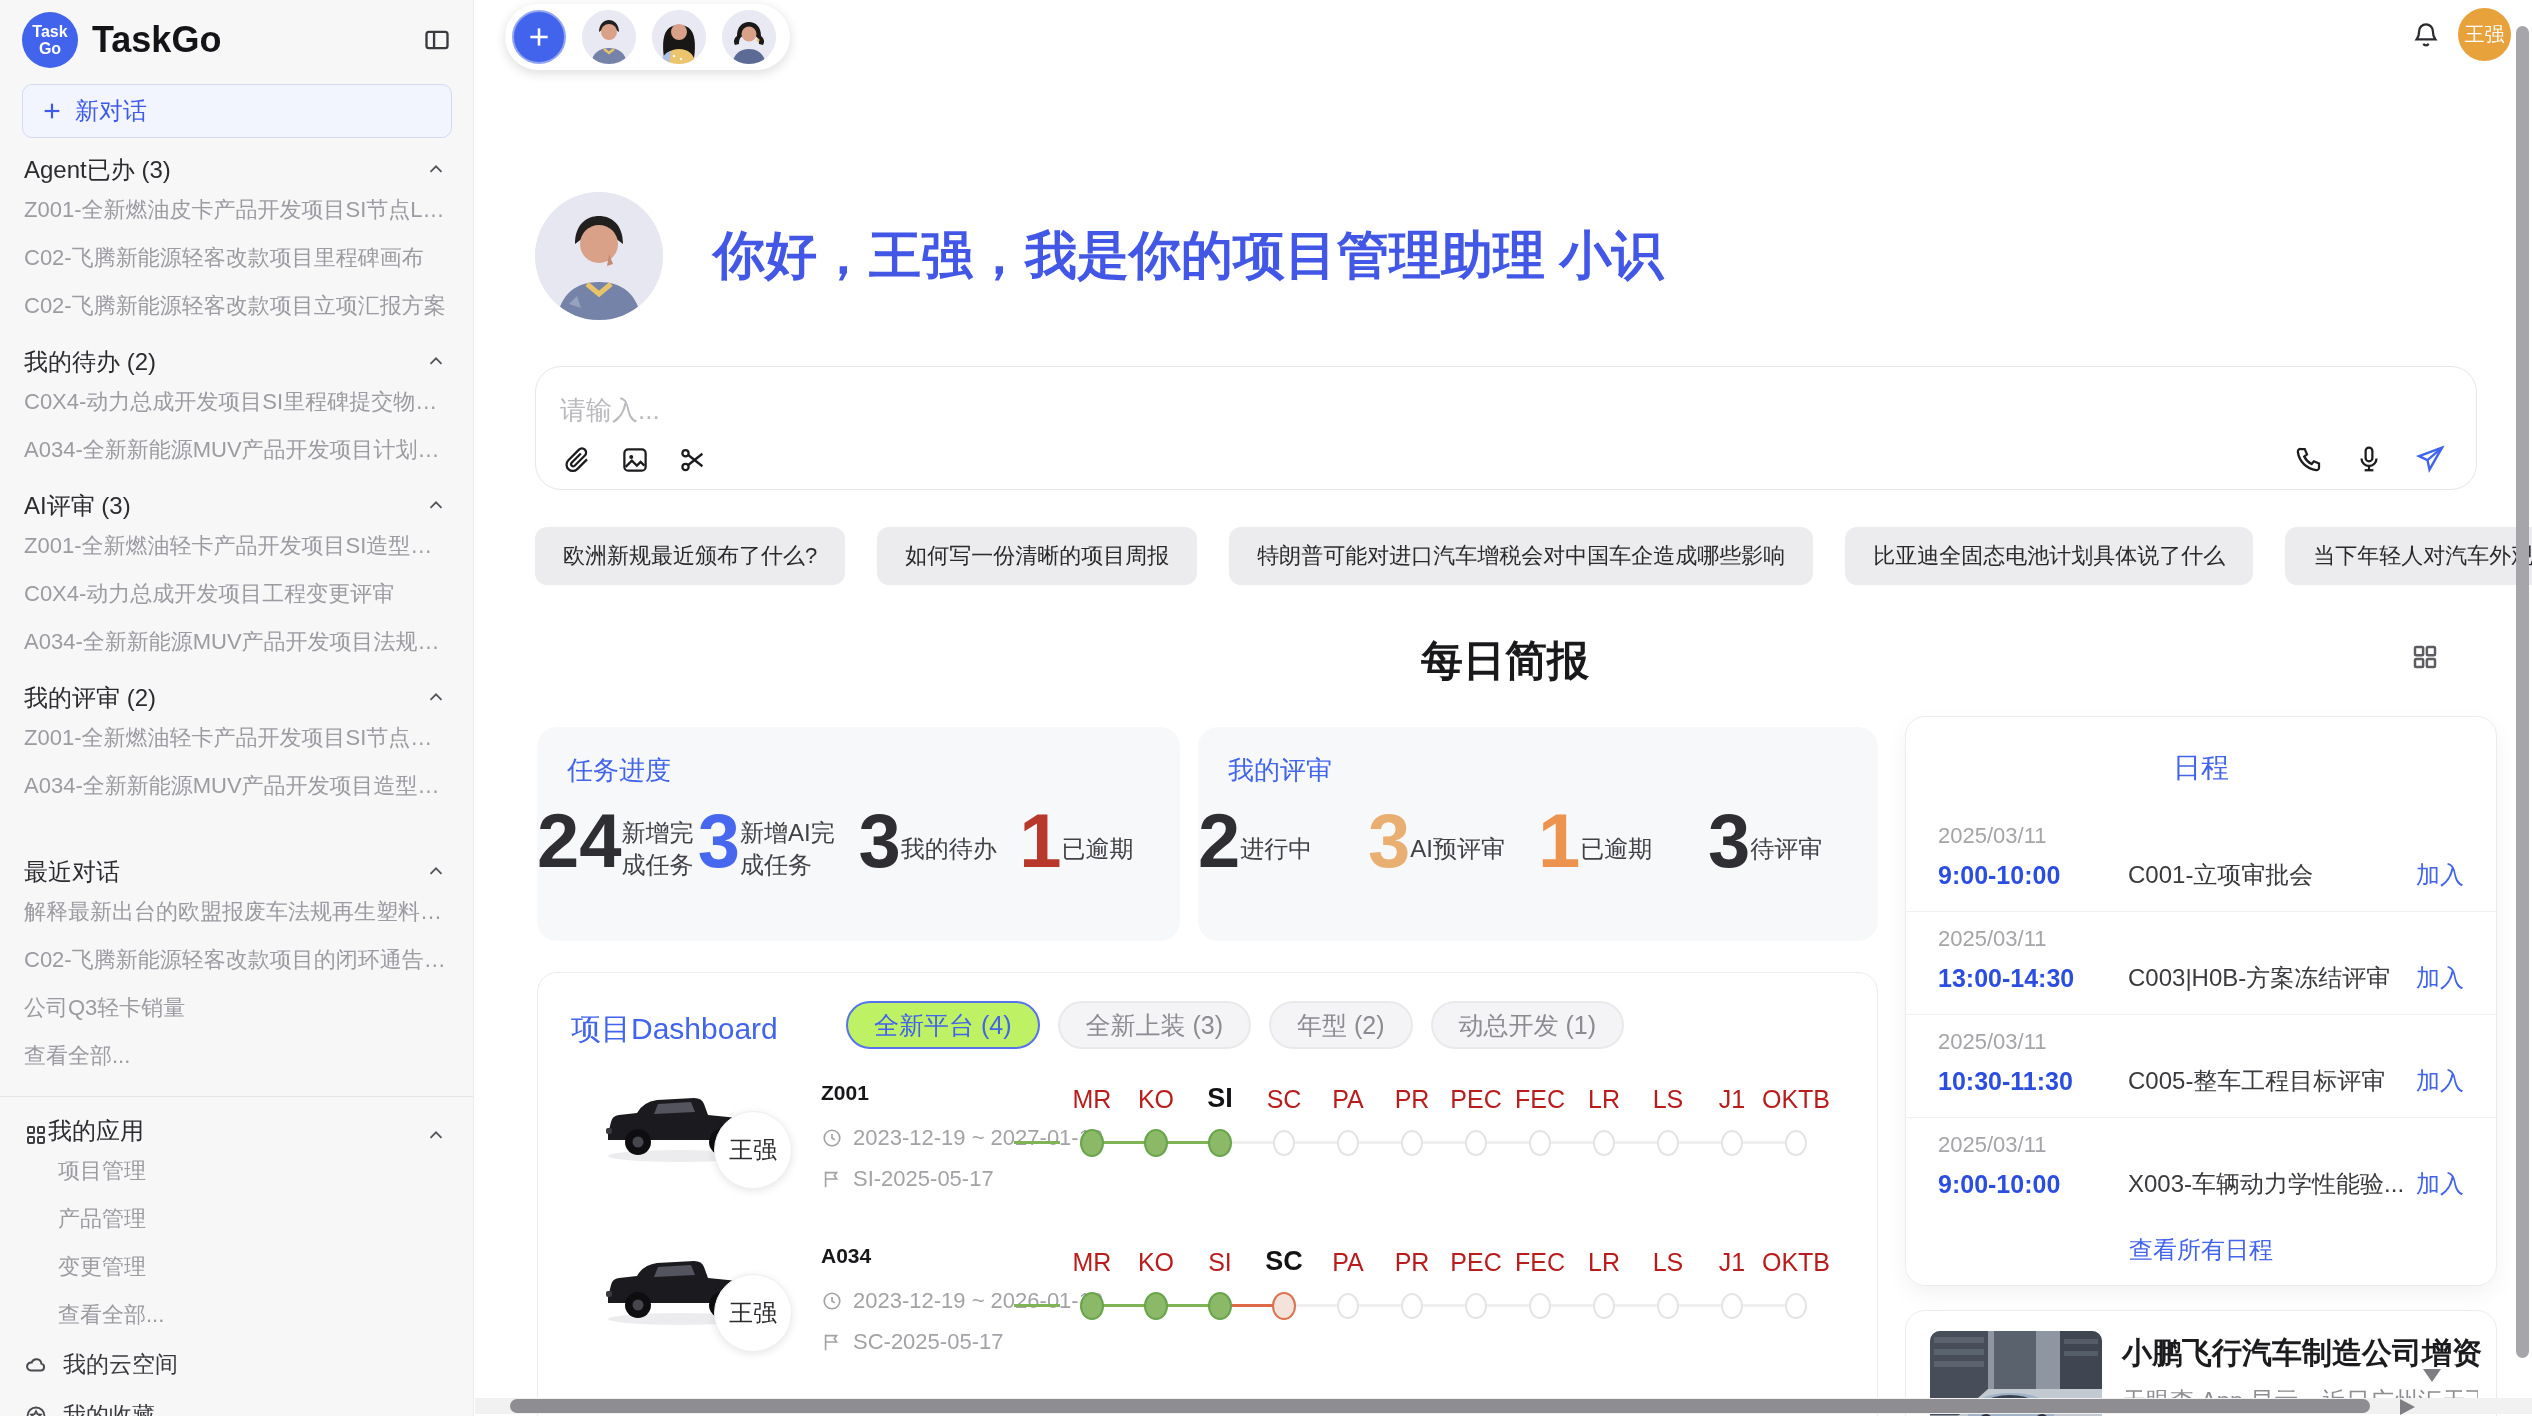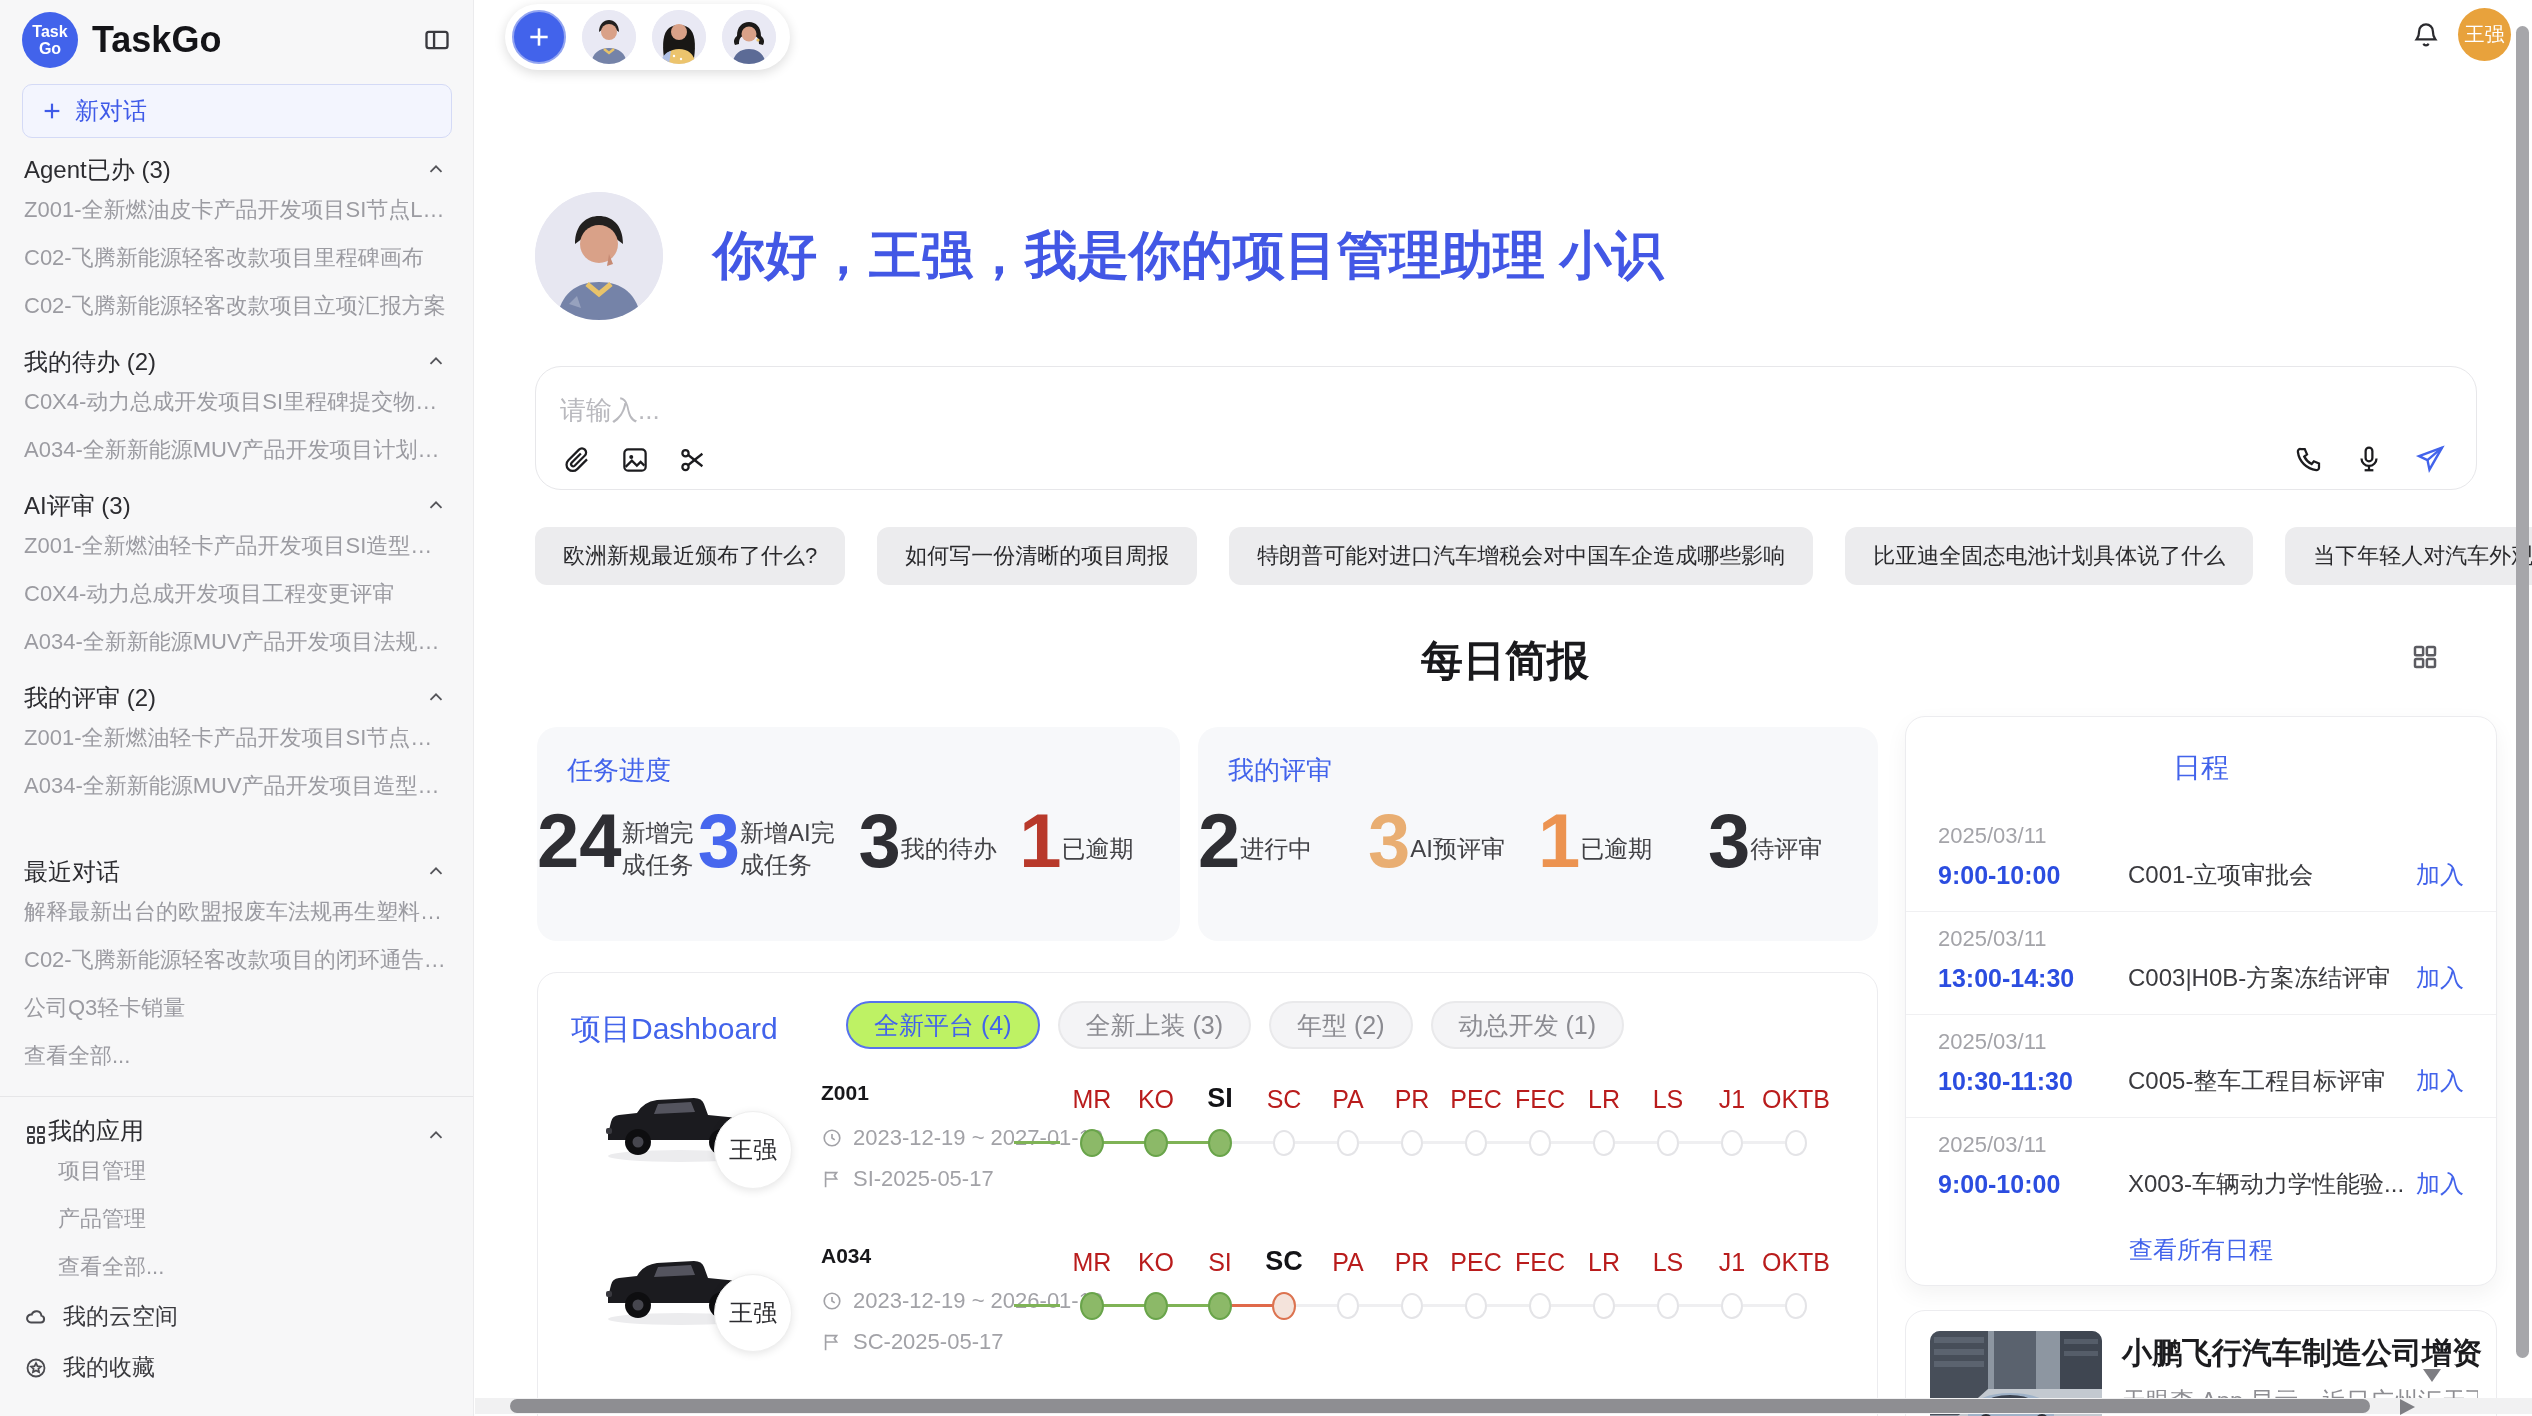--- a/index.html
+++ b/index.html
@@ -254,20 +254,21 @@
         <svg width="22" height="22" viewBox="0 0 24 24" fill="none" stroke="currentColor" stroke-width="2">
           <polyline points="6 14 12 8 18 14"></polyline>
         </svg>
       </span>
   </div>
 
     <div class="app-item">项目管理</div>
 
     <div class="app-item">产品管理</div>
 
+    <div class="app-item">变更管理</div>
 
     <div class="app-item">查看全部...</div>
 
   <div class="nav-row">
     <span>
       <svg width="24" height="24" viewBox="0 0 24 24" fill="none" stroke="currentColor" stroke-width="2">
           <path d="M7 17.5a4 4 0 1 1 .7-7.95A5 5 0 0 1 17.4 10.6 3.5 3.5 0 0 1 16.8 17.5z"></path>
         </svg>
     </span>
     <span>我的云空间</span>

